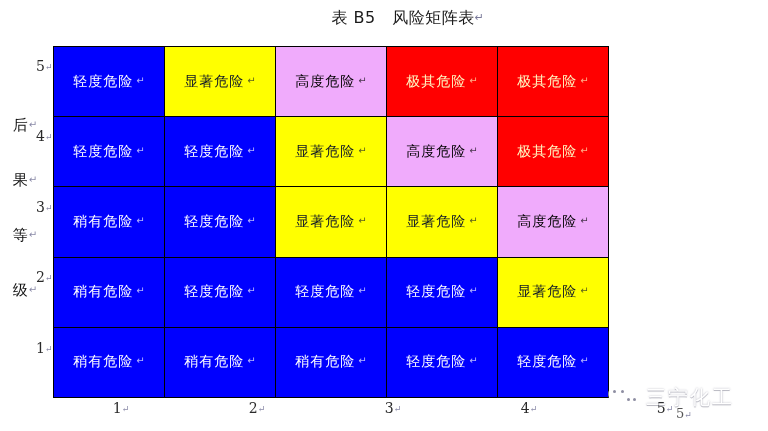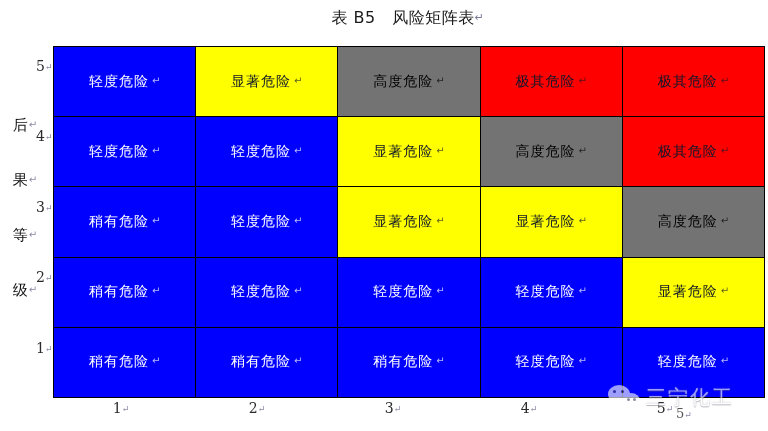--- a/index.html
+++ b/index.html
@@ -48,21 +48,21 @@
     font-size:14px;color:#2a2a2a;
     font-family:"DejaVu Serif","Liberation Serif",serif;
     white-space:nowrap;
   }
   .ytick .pilcrow{font-size:9px;color:#8a8aa8;vertical-align:1px;}
 
   
   .matrix{
     position:absolute;
     left:53px;top:46px;
-    width:712px;height:352px;
+    width:556px;height:352px;
     display:grid;
     grid-template-columns:repeat(5,1fr);
     grid-template-rows:repeat(5,1fr);
     border:1px solid #000;
     box-sizing:border-box;
     background:#000;
     gap:1px;
   }
   .cell{
     position:relative;
@@ -76,22 +76,22 @@
   }
   .cell .pilcrow{
     font-size:10px;
     vertical-align:2px;
     margin-left:3px;
     opacity:.7;
     letter-spacing:0;
   }
   .cell.blue{background:#0000ff;color:#ffffff;}
   .cell.yellow{background:#ffff00;color:#0f172a;}
-  .cell.orange{background:#737373;color:#000000;}
-  .cell.red{background:#ff0000;color:#0f172a;}
+  .cell.orange{background:#f0abfc;color:#000000;}
+  .cell.red{background:#ff0000;color:#fef9c3;}
 
   
   .xticks{position:absolute;left:53px;top:400px;width:680px;height:28px;}
   .xtick{
     position:absolute;top:0;width:60px;
     text-align:center;
     font-size:14px;color:#2a2a2a;
     font-family:"DejaVu Serif","Liberation Serif",serif;
     white-space:nowrap;
   }

